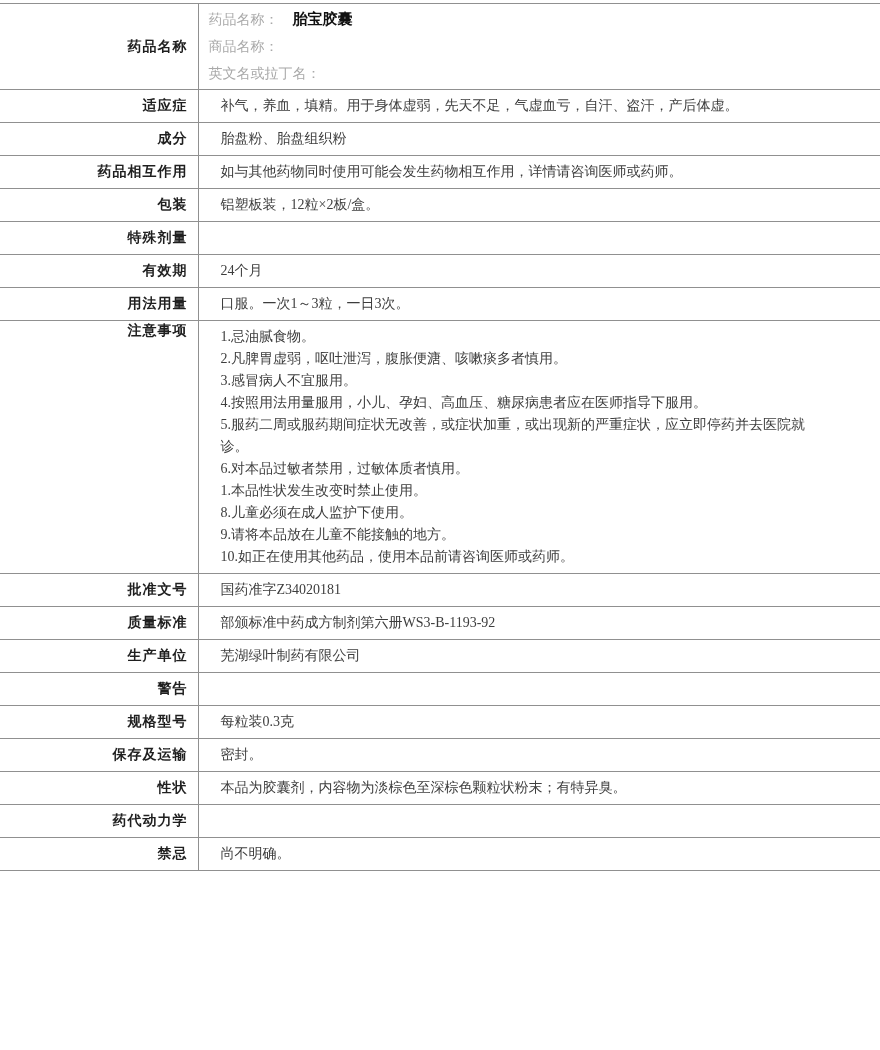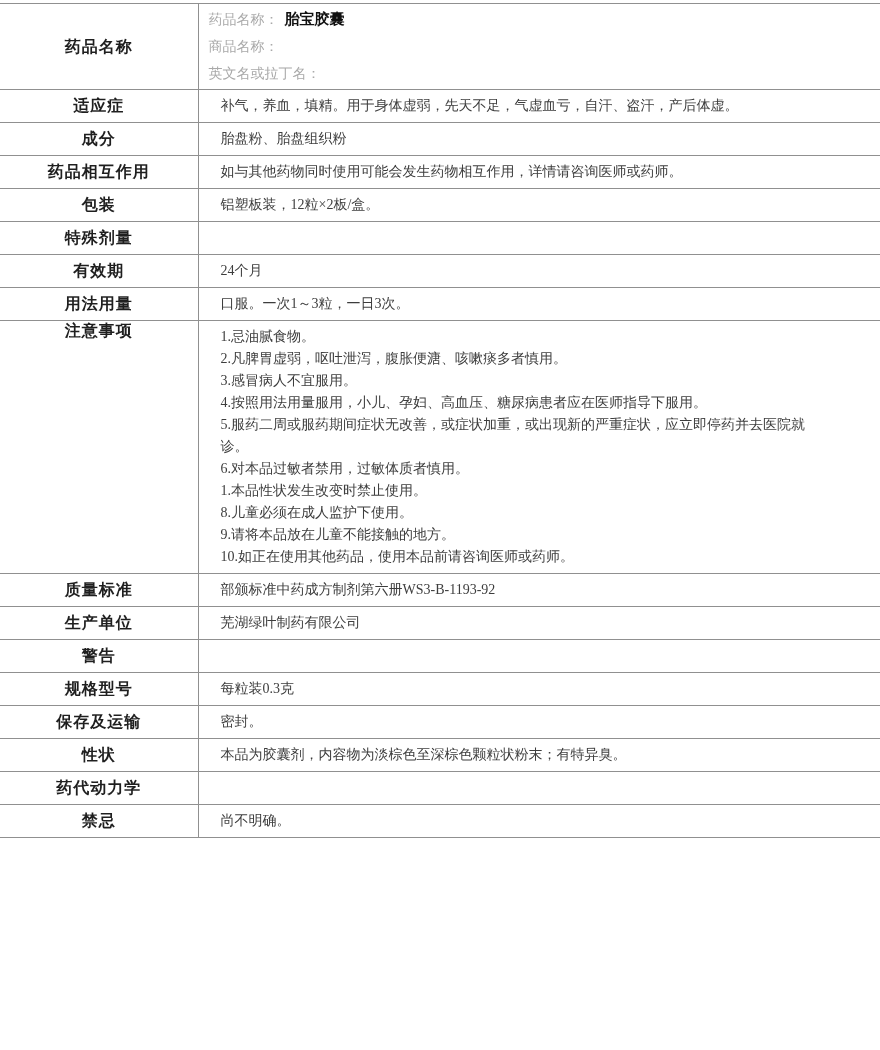--- a/index.html
+++ b/index.html
@@ -20,38 +20,38 @@
     table-layout:fixed;
     margin-top:3px;
   }
   .drug-table tr{border-top:1px solid var(--border);}
   .drug-table tr:last-child{border-bottom:1px solid var(--border);}
   td{vertical-align:middle;}
   .label-cell{
     width:198px;
     box-sizing:border-box;
     border-right:1px solid var(--border);
-    text-align:center;
+    text-align:right;
     padding:6px 10px;
     font-weight:bold;
-    font-size:16px;
+    font-size:14px;
     line-height:20px;
     color:var(--label);
     letter-spacing:1px;
   }
   .label-cell.top{vertical-align:top;padding-top:0;}
   .value-cell{
     padding:6px 10px 6px 22px;
     font-size:14px;
     line-height:20px;
     color:var(--value);
   }
   .value-cell.name-cell{padding:2px 10px;}
   .field-line{line-height:26px;font-size:14px;color:var(--muted);white-space:nowrap;}
-  .field-value{font-weight:bold;font-size:15px;color:var(--strong);margin-left:6px;}
+  .field-value{font-weight:bold;font-size:15px;color:var(--strong);margin-left:14px;}
   .value-cell.notes{padding:5px 14px 5px 22px;line-height:22px;border-radius:10px;}
   .note-item{max-width:606px;line-height:22px;}
 </style>
 </head>
 <body>
 
 <table class="drug-table">
   <tbody id="drug-table-body">
     <tr>
       <td class="label-cell">药品名称</td>
@@ -98,20 +98,24 @@
           <div class="note-item">4.按照用法用量服用，小儿、孕妇、高血压、糖尿病患者应在医师指导下服用。</div>
           <div class="note-item">5.服药二周或服药期间症状无改善，或症状加重，或出现新的严重症状，应立即停药并去医院就诊。</div>
           <div class="note-item">6.对本品过敏者禁用，过敏体质者慎用。</div>
           <div class="note-item">1.本品性状发生改变时禁止使用。</div>
           <div class="note-item">8.儿童必须在成人监护下使用。</div>
           <div class="note-item">9.请将本品放在儿童不能接触的地方。</div>
           <div class="note-item">10.如正在使用其他药品，使用本品前请咨询医师或药师。</div>
         </td>
       </tr>
       <tr>
+        <td class="label-cell">批准文号</td>
+        <td class="value-cell">国药准字Z34020181</td>
+      </tr>
+      <tr>
         <td class="label-cell">质量标准</td>
         <td class="value-cell">部颁标准中药成方制剂第六册WS3-B-1193-92</td>
       </tr>
       <tr>
         <td class="label-cell">生产单位</td>
         <td class="value-cell">芜湖绿叶制药有限公司</td>
       </tr>
       <tr>
         <td class="label-cell">警告</td>
         <td class="value-cell"></td>

